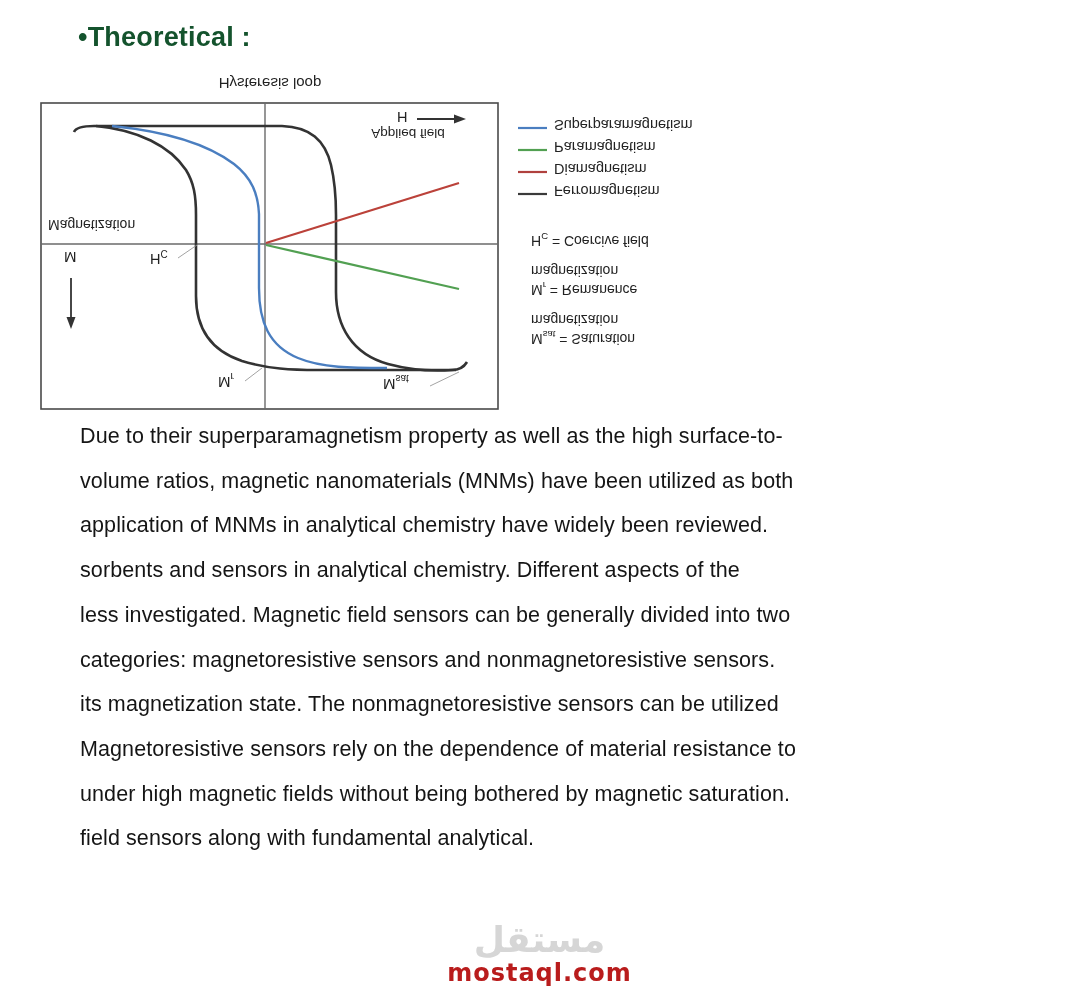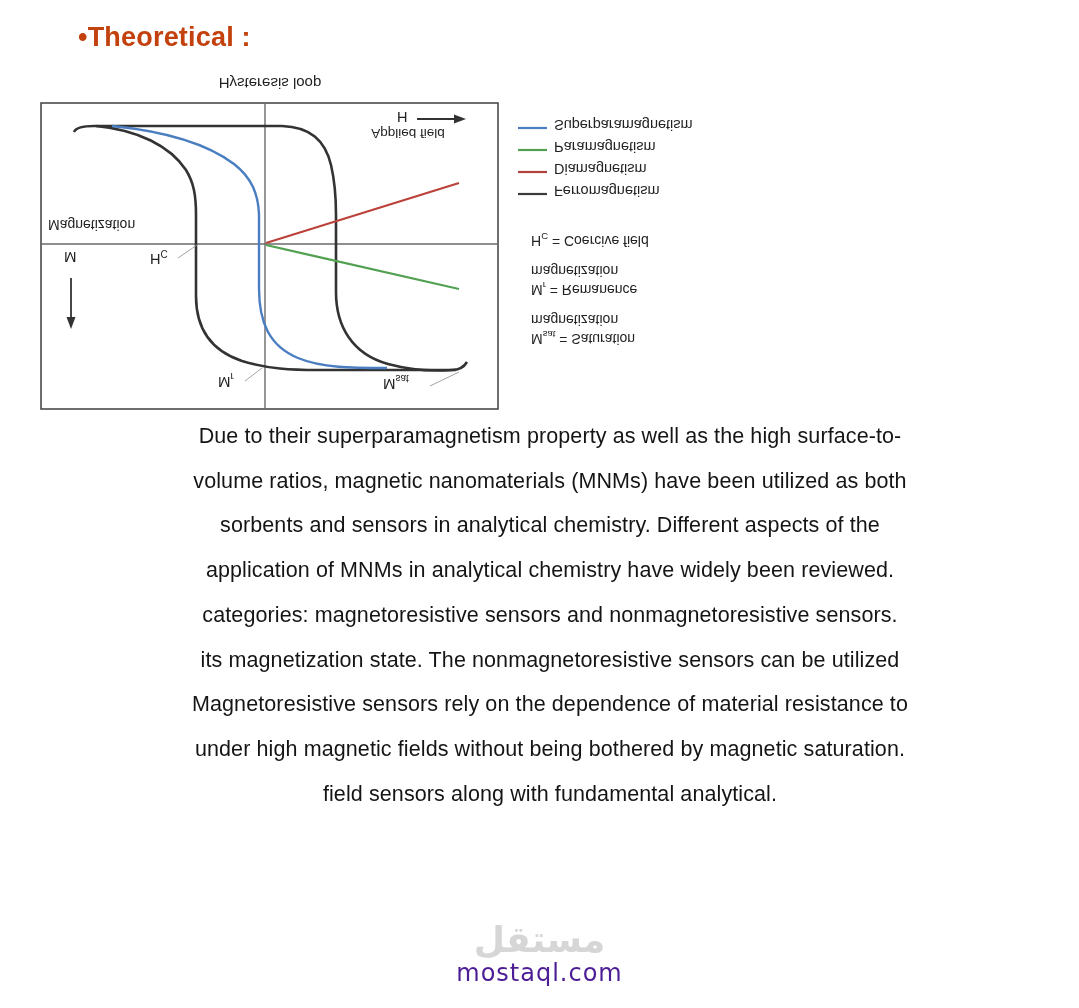--- a/index.html
+++ b/index.html
@@ -2,32 +2,32 @@
 <html><head>
 <meta charset="utf-8">
 <style>
   html,body{margin:0;padding:0;background:#ffffff;}
   .page{position:relative;width:1079px;height:1008px;background:#ffffff;overflow:hidden;
         font-family:"Liberation Sans",sans-serif;}
   .heading{position:absolute;left:78px;top:22px;font-size:27px;font-weight:bold;letter-spacing:.2px;}
   .figure-svg{position:absolute;left:0;top:0;}
   svg text{fill:#222222;font-family:"Liberation Sans",sans-serif;}
   .para{position:absolute;left:80px;top:414px;width:940px;z-index:2;
-        font-size:21.5px;line-height:44.7px;color:#151515;letter-spacing:.1px;white-space:nowrap;text-align:center;}
+        font-size:21.5px;line-height:44.7px;color:#151515;letter-spacing:.1px;white-space:nowrap;}
   .watermark{position:absolute;left:0;top:920px;width:1079px;text-align:center;z-index:1;
              font-family:"DejaVu Sans",sans-serif;}
   .wm-logo{font-size:36px;font-weight:bold;line-height:40px;}
   .wm-domain{font-size:24px;letter-spacing:1px;line-height:26px;}
 </style>
 </head>
 <body>
 
 <div class="page">
 
-  <div class="heading" style="color: #c2410c;">
+  <div class="heading" style="color: #14532d;">
     <span>•</span><span>Theoretical :</span>
   </div>
 
   <svg class="figure-svg" width="1079" height="430" viewBox="0 0 1079 430">
 
     <text transform="translate(270,78) scale(1,-1)" text-anchor="middle" font-size="15">Hysteresis loop</text>
 
     <rect x="41" y="103" width="457" height="306" fill="#ffffff" stroke-width="1.6" stroke="#4a4a4a"></rect>
     <line x1="265" y1="103" x2="265" y2="409" stroke-width="1.4" stroke="#6a6a6a"></line>
     <line x1="41" y1="244" x2="498" y2="244" stroke-width="1.4" stroke="#6a6a6a"></line>
@@ -83,28 +83,29 @@
       <text transform="translate(531,266) scale(1,-1)" font-size="14">magnetization</text>
       <text transform="translate(531,285) scale(1,-1)" font-size="14"><tspan>M</tspan><tspan dy="3.5" font-size="9.5">r</tspan><tspan dy="-3.5" font-size="14"> = Remanence</tspan></text>
 
       <text transform="translate(531,315) scale(1,-1)" font-size="14">magnetization</text>
       <text transform="translate(531,334) scale(1,-1)" font-size="14"><tspan>M</tspan><tspan dy="3.5" font-size="9.5">sat</tspan><tspan dy="-3.5" font-size="14"> = Saturation</tspan></text>
     </g>
   </svg>
 
   <div class="watermark">
     <div class="wm-logo" style="color: rgb(214, 214, 214);">مستقل</div>
-    <div class="wm-domain" style="color: #4c1d95;">mostaql.com</div>
+    <div class="wm-domain" style="color: #b91c1c; font-weight: bold;">mostaql.com</div>
   </div>
 
   <div class="para">
     <div>Due to their superparamagnetism property as well as the high surface-to-</div>
     <div>volume ratios, magnetic nanomaterials (MNMs) have been utilized as both</div>
+    <div>application of MNMs in analytical chemistry have widely been reviewed.</div>
     <div>sorbents and sensors in analytical chemistry. Different aspects of the</div>
-    <div>application of MNMs in analytical chemistry have widely been reviewed.</div>
+    <div>less investigated. Magnetic field sensors can be generally divided into two</div>
     <div>categories: magnetoresistive sensors and nonmagnetoresistive sensors.</div>
     <div>its magnetization state. The nonmagnetoresistive sensors can be utilized</div>
     <div>Magnetoresistive sensors rely on the dependence of material resistance to</div>
     <div>under high magnetic fields without being bothered by magnetic saturation.</div>
     <div>field sensors along with fundamental analytical.</div>
   </div>
 
 </div>
 
 </body></html>

